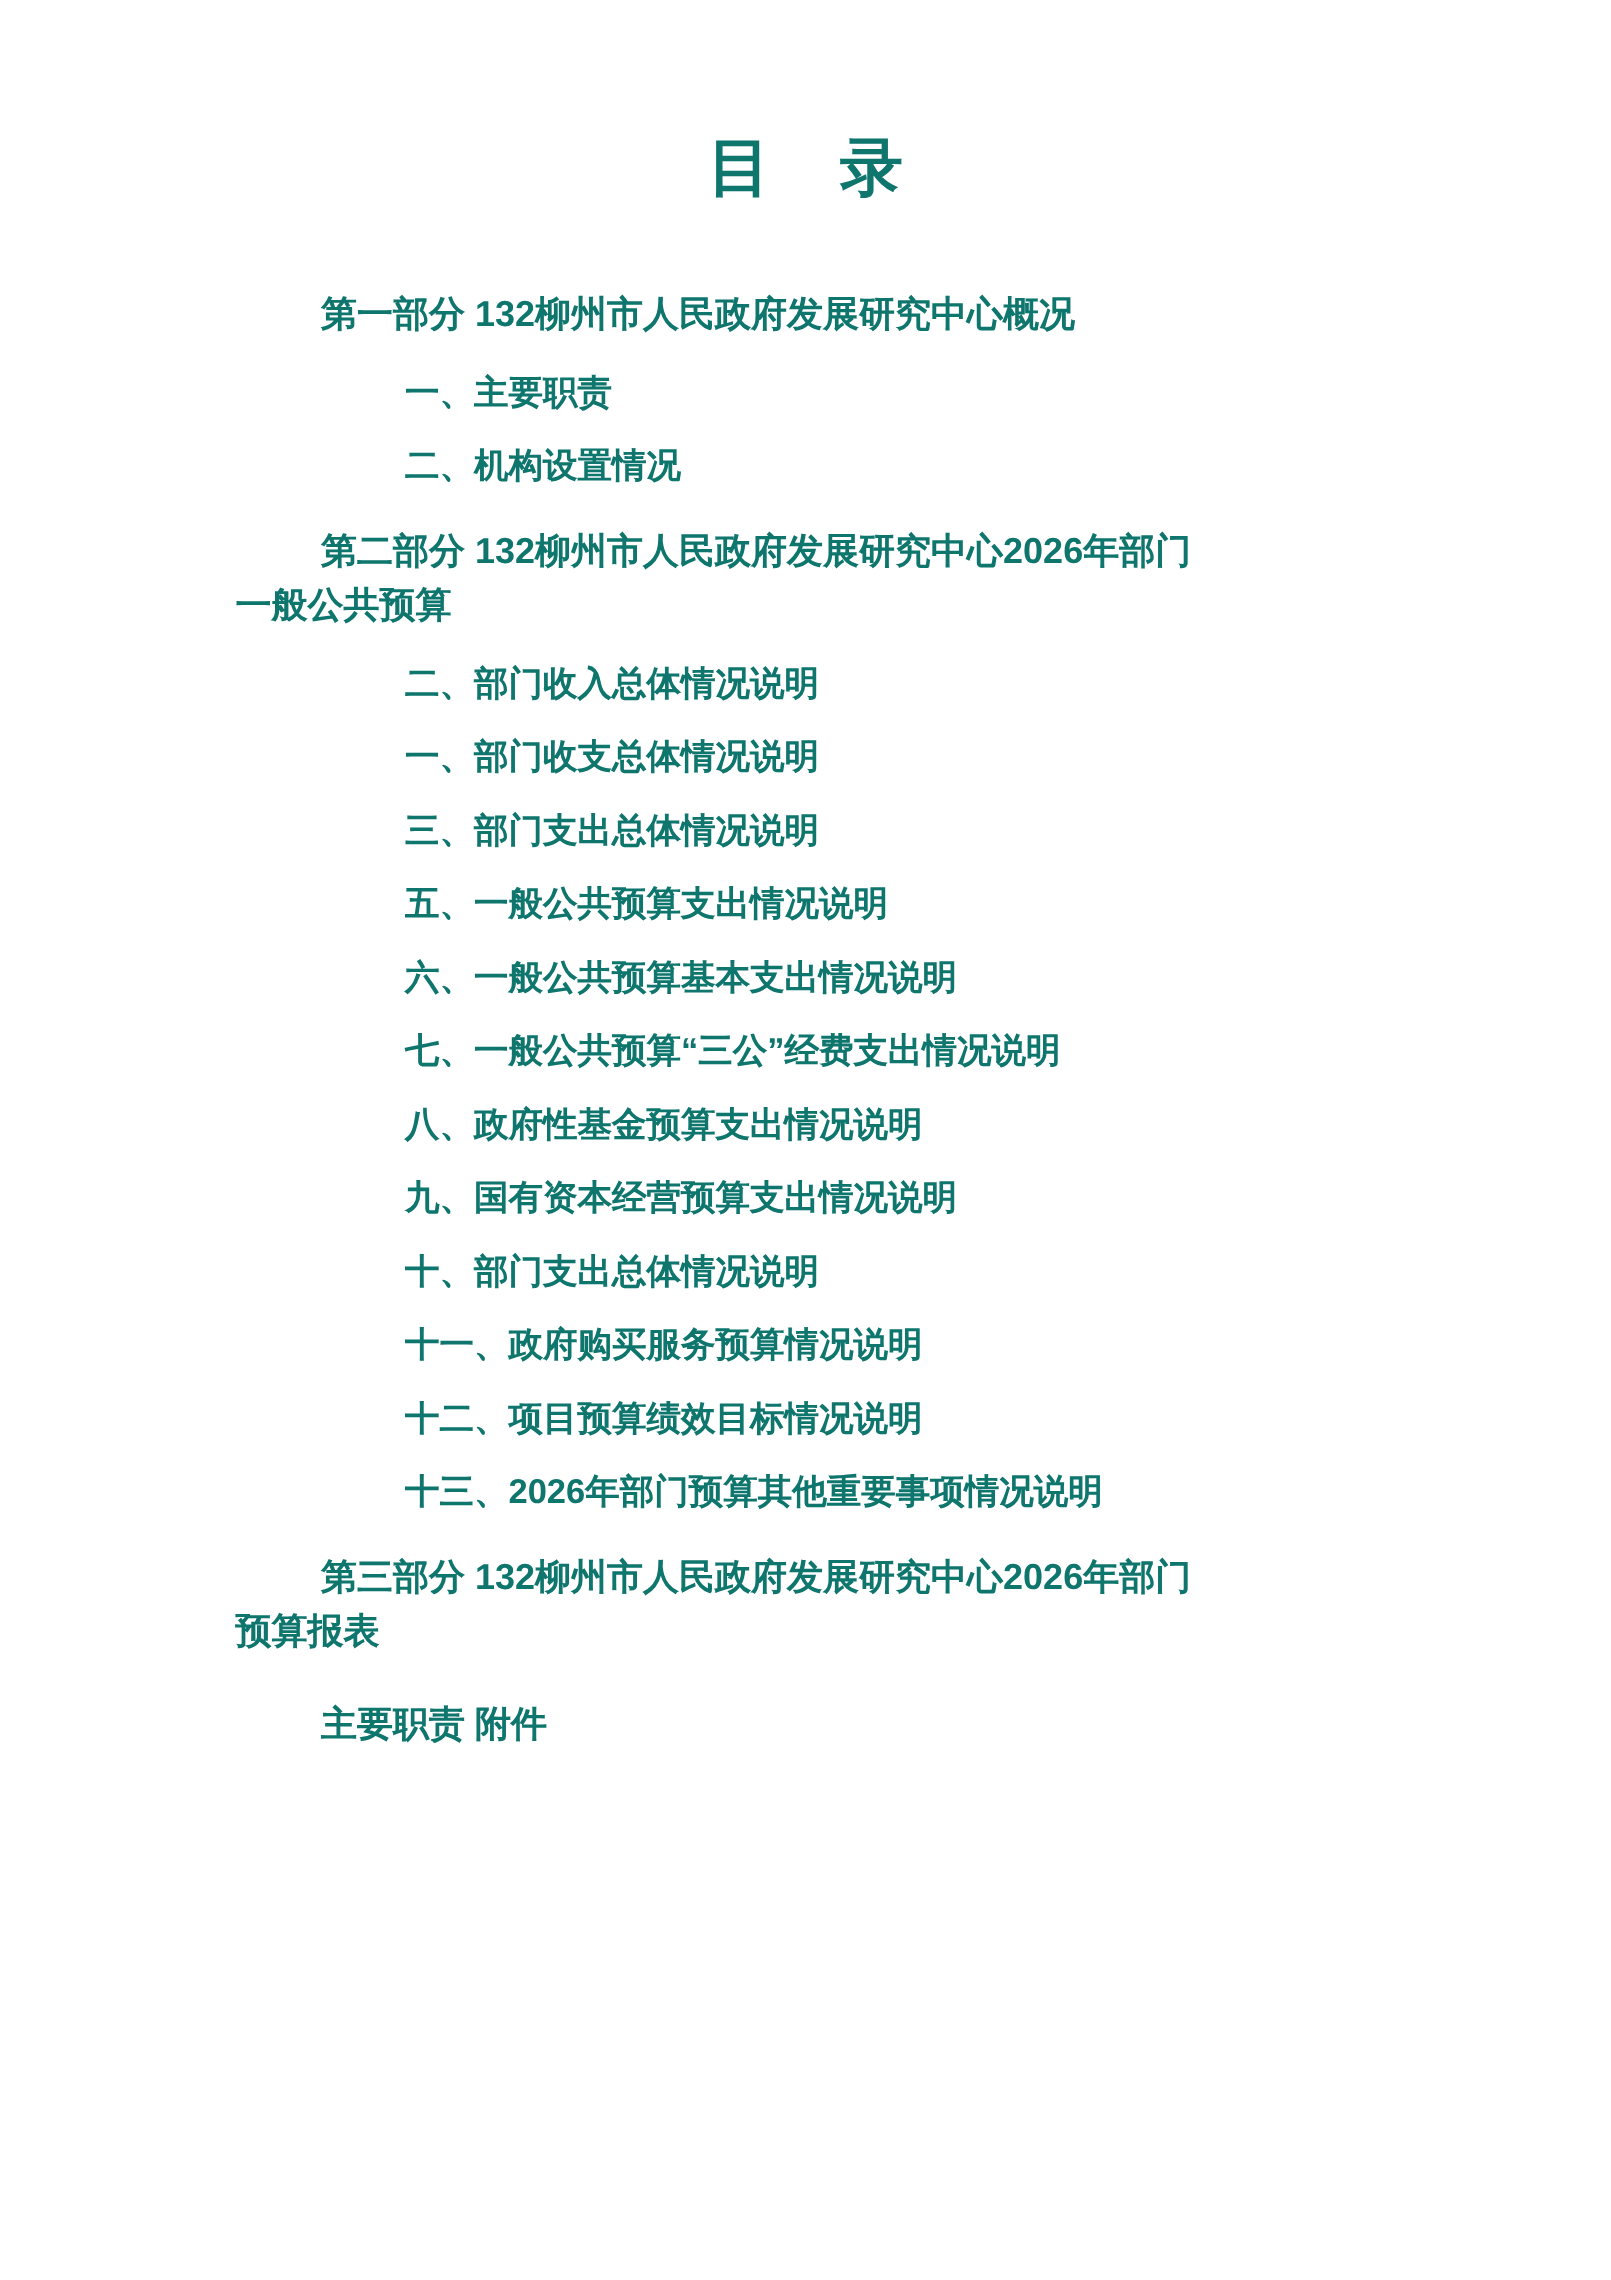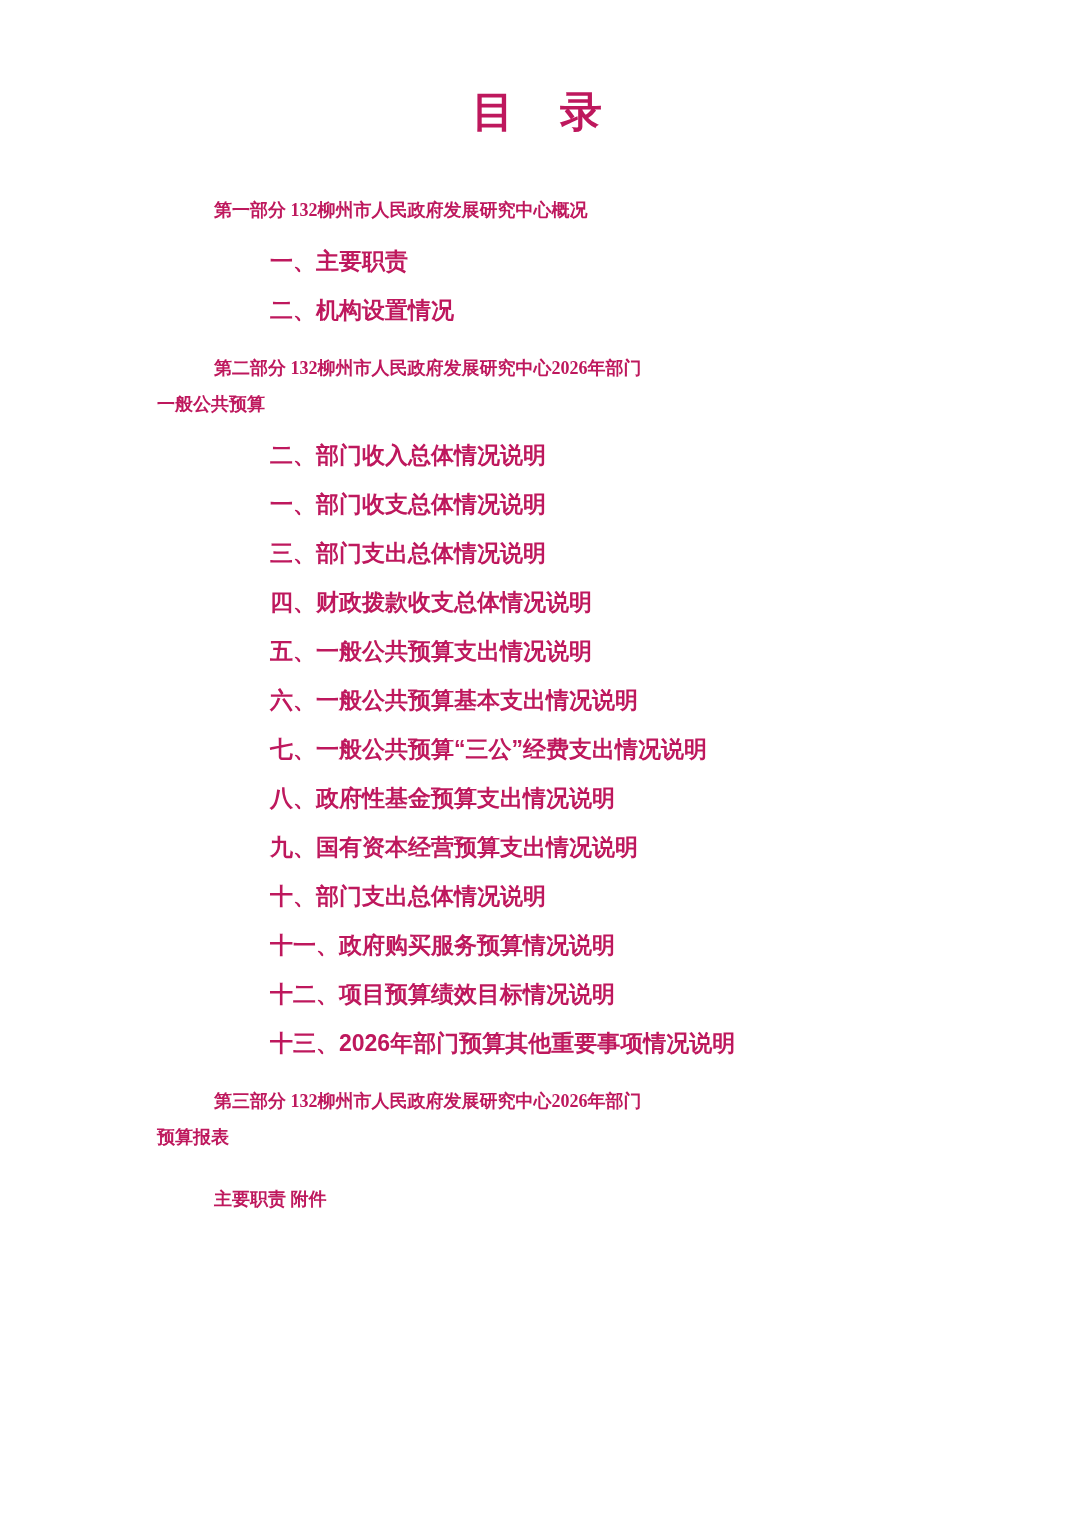--- a/index.html
+++ b/index.html
@@ -7,38 +7,37 @@
     padding: 0;
     background: #ffffff;
   }
   .page {
     position: relative;
     width: 1074px;
     min-height: 1520px;
     box-sizing: border-box;
     padding: 86px 155px 60px 157px;
     background: #ffffff;
-    color: #be185d;
+    color: #0f766e;
     font-family: "Liberation Sans", "DejaVu Sans", sans-serif;
   }
   .title {
     margin: 0 0 54px 0;
     font-size: 42px;
     line-height: 52px;
     font-weight: bold;
     text-align: center;
     letter-spacing: 2px;
   }
   .section { margin: 0; }
   .heading {
     margin: 26px 0 19px 0;
-    font-size: 18px;
+    font-size: 24px;
     line-height: 36px;
     font-weight: bold;
-    font-family: Liberation Serif, serif;
   }
   .heading-line { white-space: nowrap; }
   .heading-line.first { padding-left: 57px; }
   .item {
     margin: 0 0 21px 113px;
     font-size: 23px;
     line-height: 28px;
     font-weight: bold;
     white-space: nowrap;
   }
@@ -57,21 +56,20 @@
         <div class="item">二、机构设置情况</div>
       </div>
       <div class="section">
         <div class="heading">
           <div class="heading-line first">第二部分  132柳州市人民政府发展研究中心2026年部门</div>
           <div class="heading-line">一般公共预算</div>
         </div>
         <div class="item">二、部门收入总体情况说明</div>
         <div class="item">一、部门收支总体情况说明</div>
         <div class="item">三、部门支出总体情况说明</div>
-        <div class="item">四、财政拨款收支总体情况说明</div>
         <div class="item">五、一般公共预算支出情况说明</div>
         <div class="item">六、一般公共预算基本支出情况说明</div>
         <div class="item">七、一般公共预算“三公”经费支出情况说明</div>
         <div class="item">八、政府性基金预算支出情况说明</div>
         <div class="item">九、国有资本经营预算支出情况说明</div>
         <div class="item">十、部门支出总体情况说明</div>
         <div class="item">十一、政府购买服务预算情况说明</div>
         <div class="item">十二、项目预算绩效目标情况说明</div>
         <div class="item">十三、2026年部门预算其他重要事项情况说明</div>
       </div>

